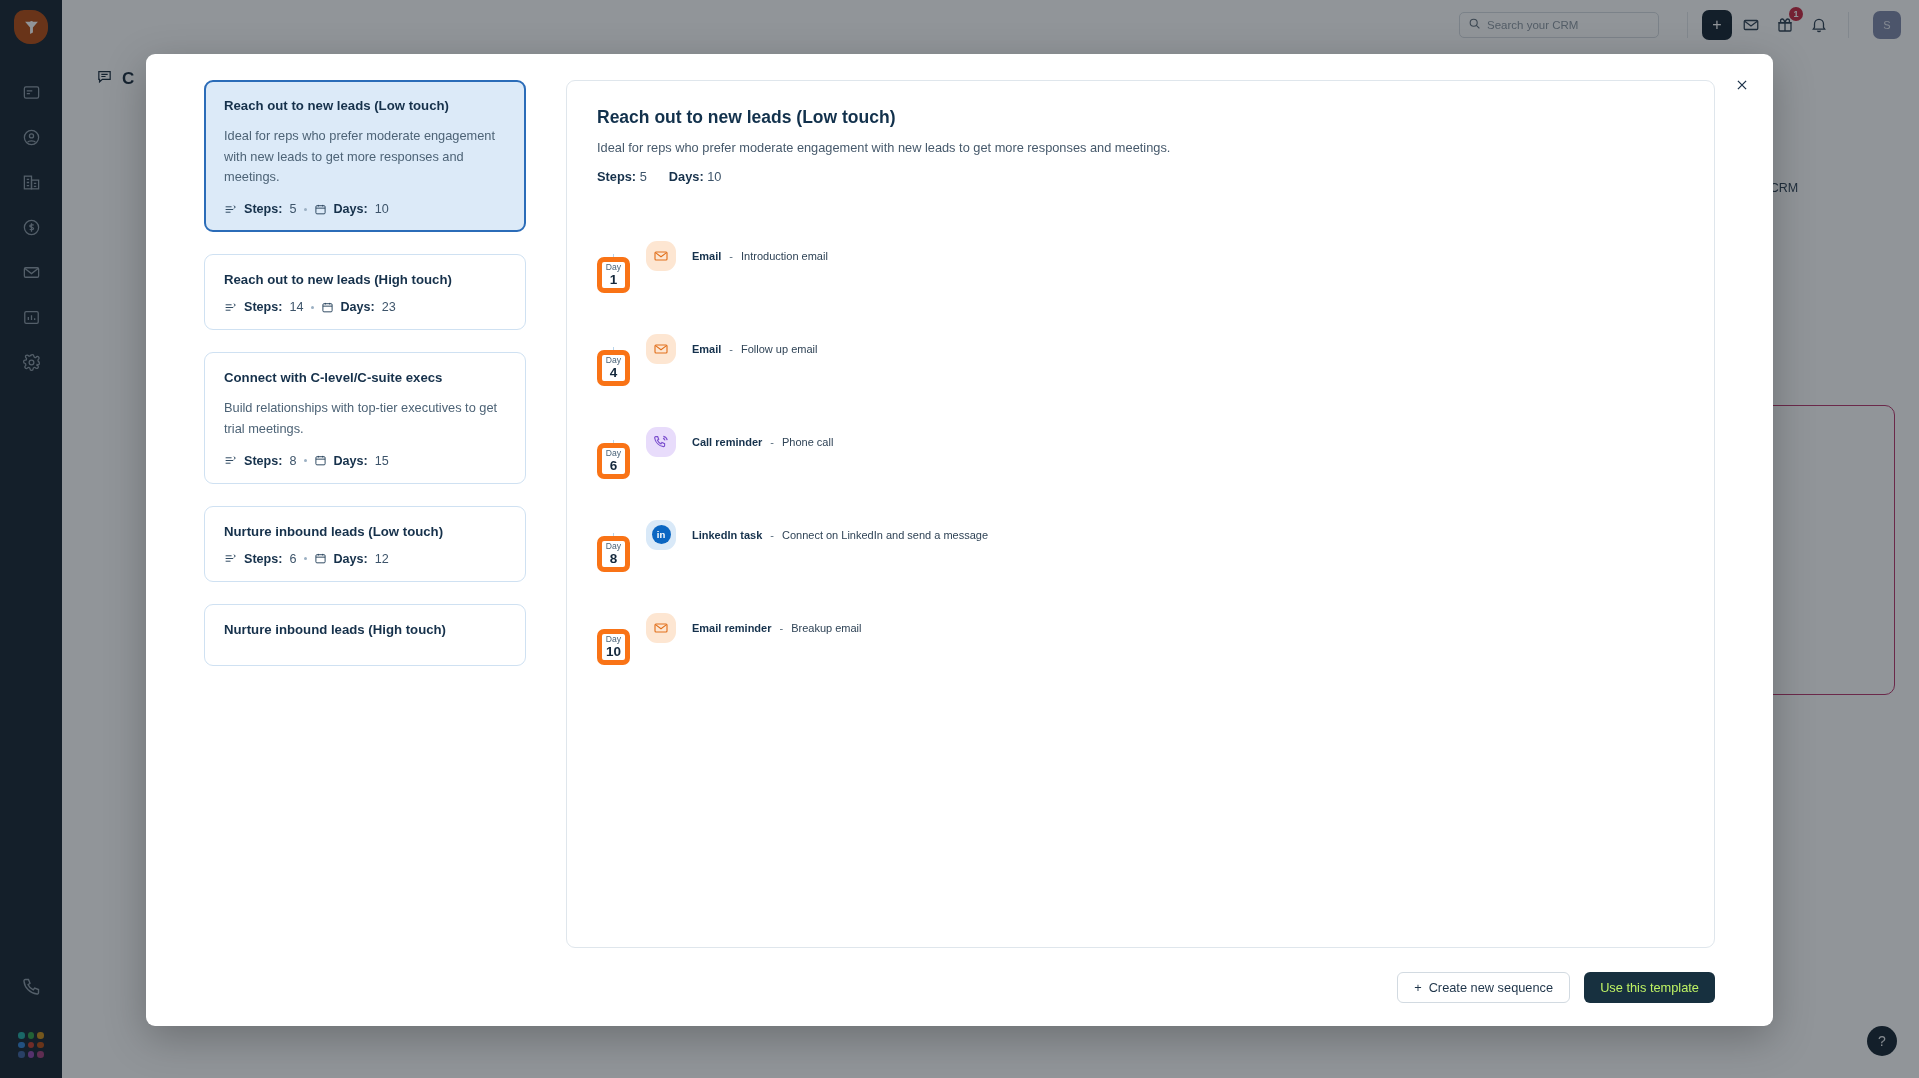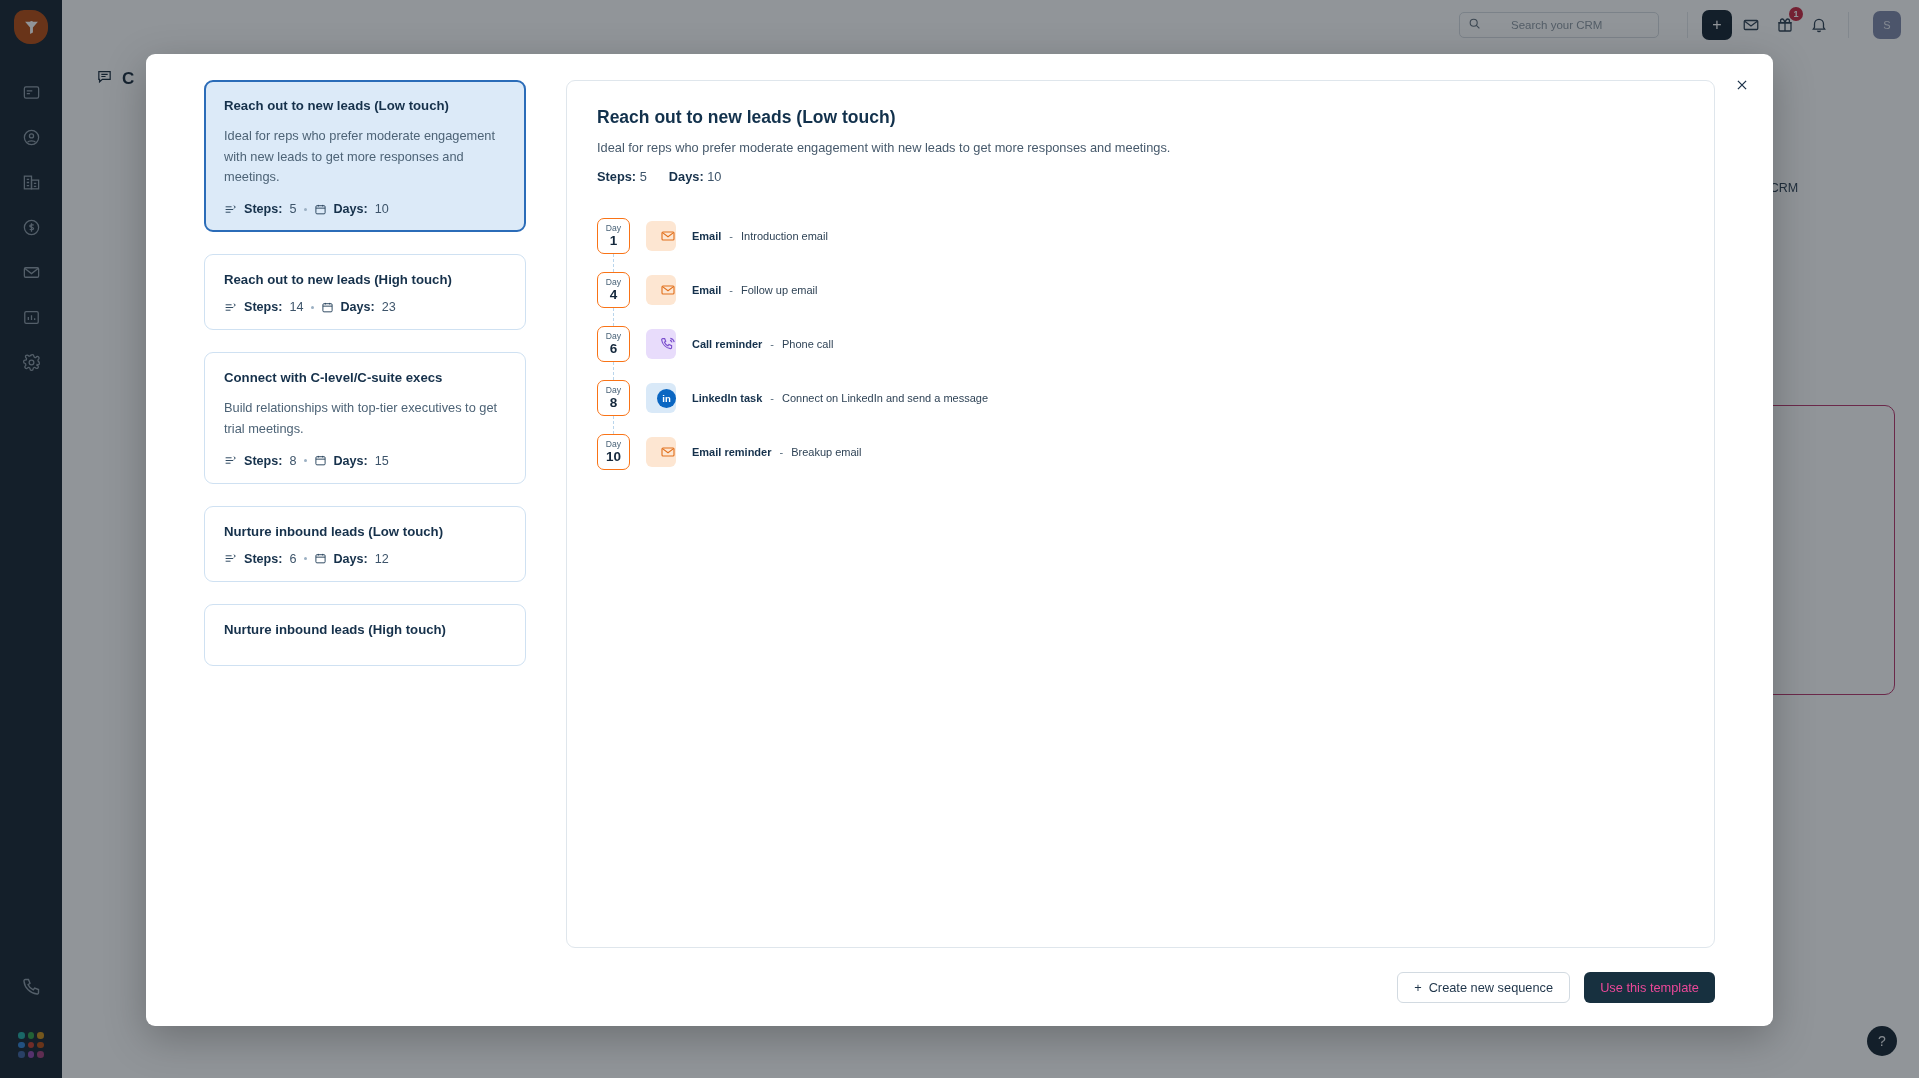--- a/index.html
+++ b/index.html
@@ -47,21 +47,21 @@
     background: #ffffff;
     display: flex; align-items: center; justify-content: flex-end;
     padding-right: 18px; gap: 4px;
   }
   .search-box {
     width: 200px; height: 26px;
     border: 1px solid #d5dbe1; border-radius: 5px;
     display: flex; align-items: center; gap: 6px;
     padding: 0 8px; margin-right: 14px;
   }
-  .search-box .ph { font-size: 11.5px; color: #8c97a2; margin-left: 24px; }
+  .search-box .ph { font-size: 11.5px; color: #8c97a2; }
   .tb-div { width: 1px; height: 26px; background: #e2e7eb; margin: 0 10px; }
   .tb-btn {
     width: 30px; height: 30px; border-radius: 7px;
     display: flex; align-items: center; justify-content: center;
     color: #2b3d4f; position: relative;
   }
   .tb-btn.primary { background: #12212e; color: #fff; }
   .badge {
     position: absolute; top: -3px; right: -3px;
     min-width: 14px; height: 14px; border-radius: 7px;
@@ -187,36 +187,36 @@
   .pv-meta .val { font-weight: normal; color: #3d546a; }
 
   .steps { margin-top: 34px; }
   .step-row {
     display: flex; align-items: center; gap: 16px;
     position: relative; margin-bottom: 18px;
   }
   .step-row:last-child { margin-bottom: 0; }
   .day-chip {
     width: 33px; height: 36px; flex: 0 0 33px;
-    border: 1px solid #f97316; border-radius: 7px;
+    border: 5px solid #f97316; border-radius: 7px;
     display: flex; flex-direction: column; align-items: center; justify-content: center;
-    background: #fff; position: relative; z-index: 2;
+    background: #fff; position: relative; z-index: 2; margin-top: 39px;
   }
   .day-chip .d-lbl { font-size: 8.6px; color: #4a6markers; }
   .day-chip .d-lbl { font-size: 8.6px; color: #4a6378; line-height: 1.1; }
   .day-chip .d-num { font-size: 13.5px; font-weight: bold; color: #14283c; line-height: 1.15; }
   .step-row::after {
     content: ""; position: absolute;
     left: 16px; top: 36px; height: 18px;
     border-left: 1px dashed #b9d5ec; z-index: 1;
   }
   .step-row:last-child::after { display: none; }
   .step-ico {
-    width: 30px; height: 30px; flex: 0 0 30px; border-radius: 6px;
-    display: flex; align-items: center; justify-content: flex-end;
+    width: 30px; height: 30px; flex: 0 0 30px; border-radius: 11px;
+    display: flex; align-items: center; justify-content: center;
   }
   .ico-email { background: #fde6d2; color: #e2711d; }
   .ico-call  { background: #e8dcfb; color: #7b4fce; }
   .ico-li    { background: #d9e9f8; }
   .li-badge {
     width: 19px; height: 19px; border-radius: 50%;
     background: #0a66c2; color: #fff;
     font-size: 9.5px; font-weight: bold;
     display: flex; align-items: center; justify-content: center;
     font-family: "Liberation Sans", sans-serif;
@@ -231,21 +231,21 @@
     justify-content: flex-end; gap: 14px; padding-right: 58px;
   }
   .btn {
     height: 31px; border-radius: 6px;
     display: flex; align-items: center; justify-content: center; gap: 7px;
     font-size: 12.8px; padding: 0 16px;
   }
   .btn-ghost { border: 1px solid #d2dae1; background: #fff; color: #1d3consistent; }
   .btn-ghost { border: 1px solid #d2dae1; background: #fff; color: #1d3burn; }
   .btn-ghost { border: 1px solid #d2dae1; background: #fff; color: #1e3449; }
-  .btn-primary { background: #17303f; color: #ec4899; text-align: center; }
+  .btn-primary { background: #17303f; color: #bef264; text-align: center; }
 </style>
 </head>
 <body>
 
 <div id="app">
 
   <div class="bg-layer">
 
     <div class="rail">
       <div class="rail-logo">

